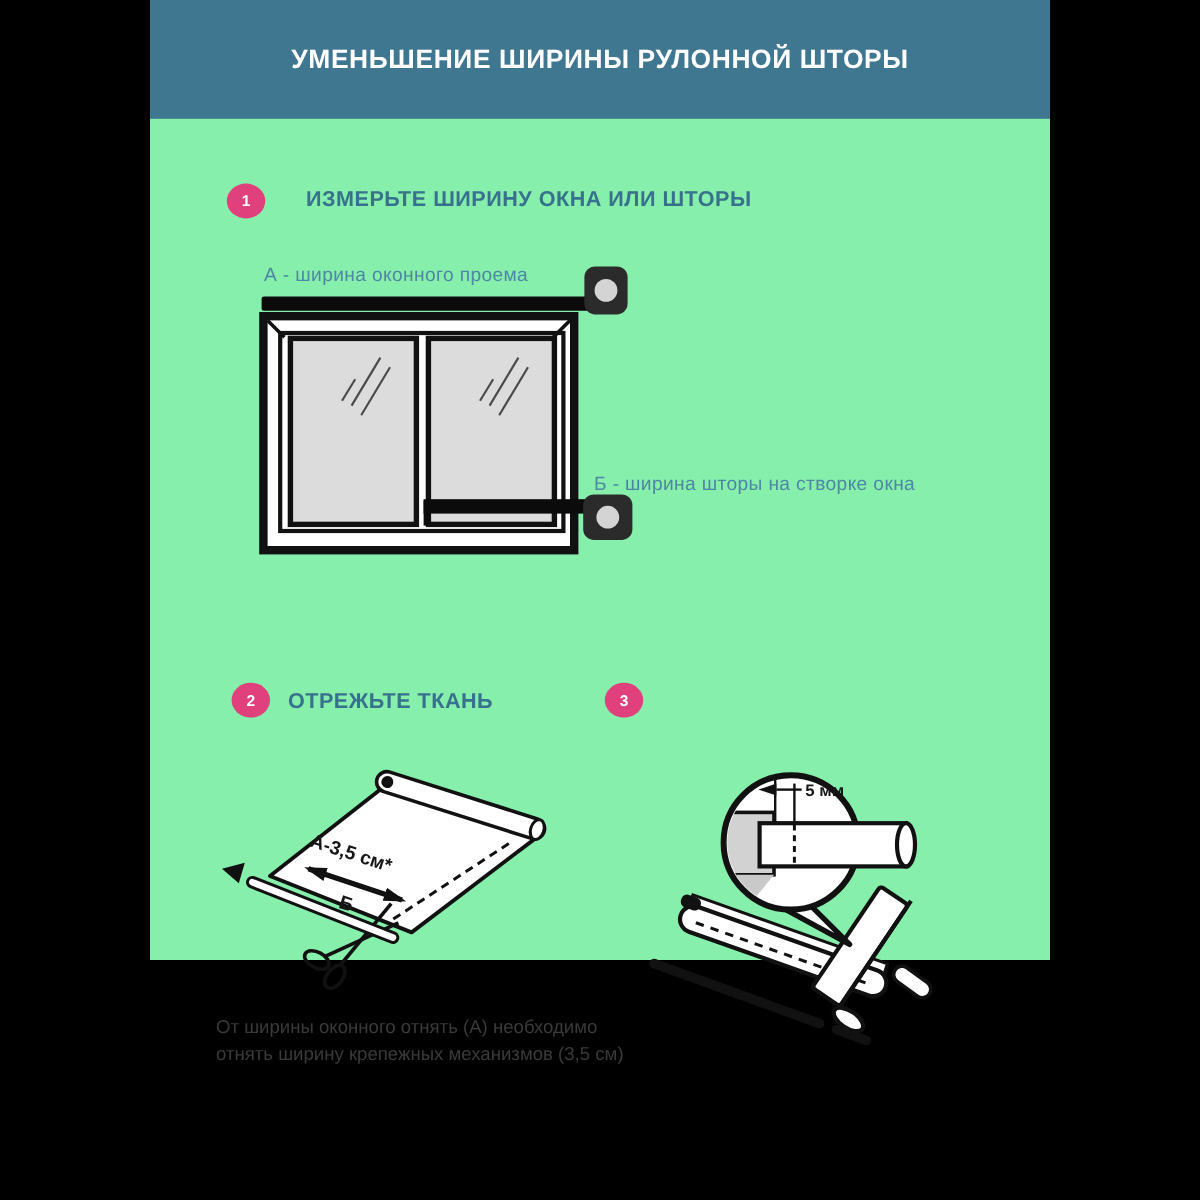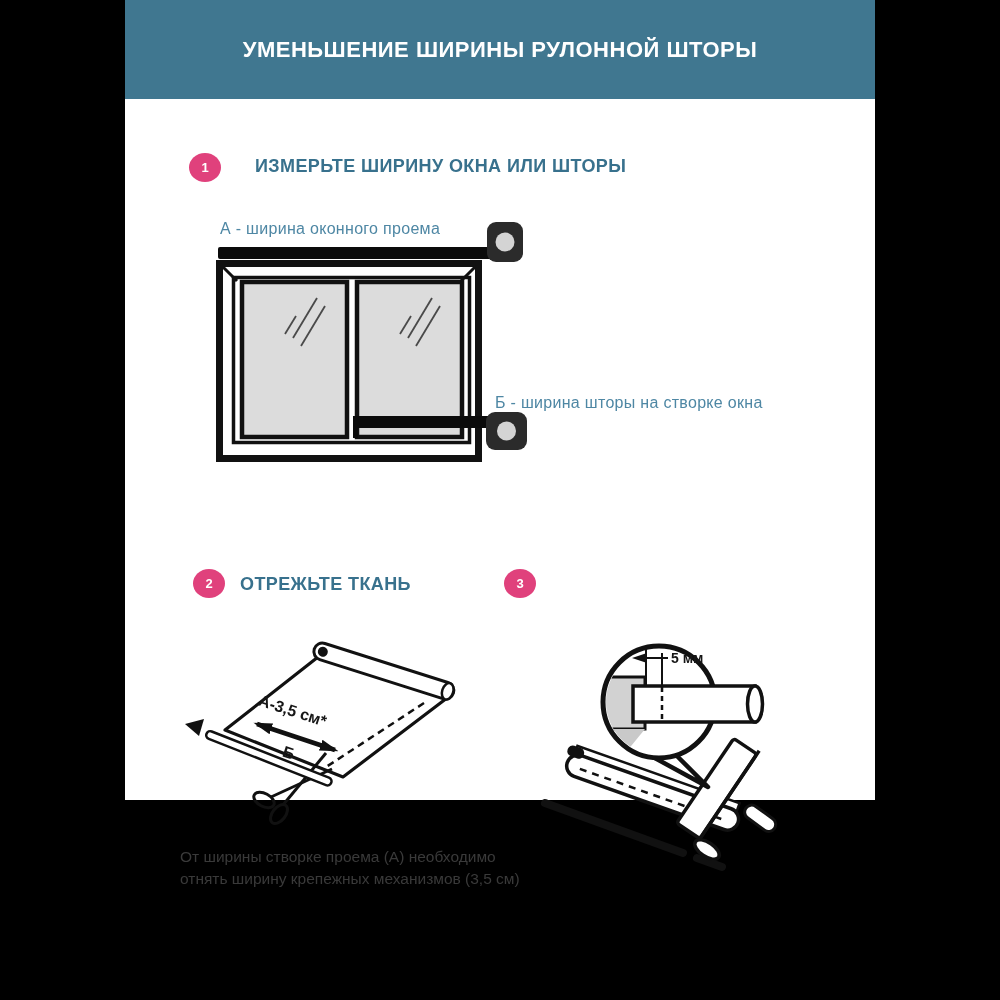--- a/index.html
+++ b/index.html
@@ -1,18 +1,18 @@
 <!DOCTYPE html>
 <html><head>
 <meta charset="utf-8">
 <style>
   html,body{margin:0;padding:0;background:#000;}
   .stage{position:relative;width:1000px;height:1000px;background:#000;overflow:hidden;
          font-family:"Liberation Sans","DejaVu Sans",sans-serif;}
-  .page{position:absolute;left:125px;top:0;width:750px;height:800px;background:#ffffff;}
+  .page{position:absolute;left:125px;top:0;width:750px;height:800px;background:#86efac;}
   .header{position:absolute;left:0;top:0;width:750px;height:99px;background:#407790;
           display:flex;align-items:center;justify-content:center;}
   .header-title{color:#ffffff;font-size:22px;font-weight:bold;letter-spacing:.5px;text-align:center;}
   .badge{position:absolute;width:32px;height:29px;border-radius:50%;background:#E0417C;color:#fff;
          display:flex;align-items:center;justify-content:center;font-size:13px;font-weight:bold;}
   .step-title{position:absolute;color:#38718D;font-size:18px;font-weight:bold;letter-spacing:.4px;white-space:nowrap;}
   .illus{position:absolute;}
   .svg-label{font-size:16px;fill:#4E87A4;letter-spacing:.3px;}
   .dim{font-size:16px;font-weight:bold;fill:#161616;}
   .dim-small{font-size:14px;font-weight:bold;fill:#161616;}
@@ -152,18 +152,18 @@
       <g>
         <line x1="121" y1="24" x2="121" y2="60" class="ink" stroke-width="2"></line>
         <line x1="137" y1="28" x2="137" y2="60" class="ink" stroke-width="2"></line>
         <polygon points="107,33 122,28 122,38" fill="#111"></polygon>
         <line x1="122" y1="33" x2="143" y2="33" class="ink" stroke-width="2"></line>
       </g>
       <text x="146" y="38" class="dim-small">5 мм</text>
     </svg>
 
     <div class="footnote">
-      <div>От ширины створке проема (А) необходимо</div>
+      <div>От ширины оконного отнять (А) необходимо</div>
       <div>отнять ширину крепежных механизмов (3,5 см)</div>
     </div>
 
   </div>
 </div>
 
 </body></html>

